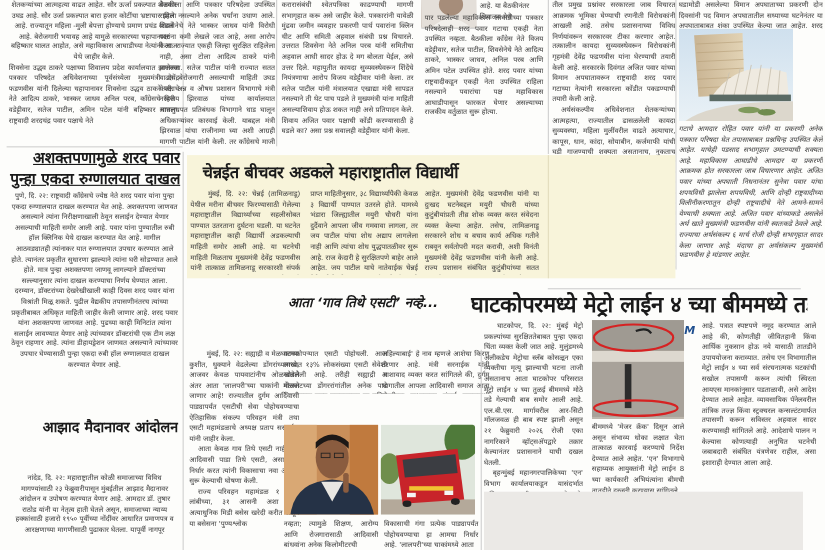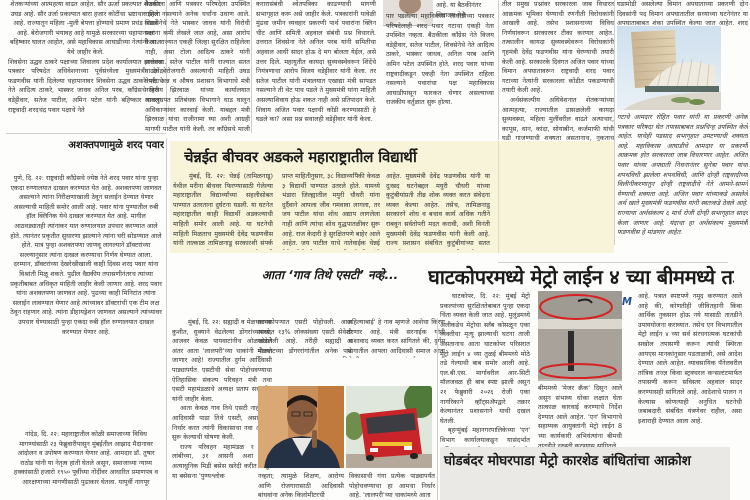--- a/index.html
+++ b/index.html
@@ -97,29 +97,31 @@
     <ellipse cx="64" cy="74" rx="10" ry="3" fill="#7f9a5c"></ellipse>
     <ellipse cx="80" cy="76" rx="8" ry="3" fill="#6f8c4e"></ellipse>
   </svg>
 </div>
 <div class="abs txt" style="left:617px;top:113px;width:131px;height:125px;font-style:italic;">
   <p>गटाचे आमदार रोहित पवार यांनी या प्रकरणी अनेक पत्रकार परिषदा घेत तपासाबाबत प्रश्नचिन्ह उपस्थित केले आहेत. याचेही पडसाद सभागृहात उमटण्याची शक्यता आहे. महाविकास आघाडीचे आमदार या प्रकरणी आक्रमक होत सरकारला जाब विचारणार आहेत. अजित पवार यांच्या अपघाती निधनानंतर सुनेत्रा पवार यांचा शपथविधी झालेला शपथविधी, आणि दोन्ही राष्ट्रवादीच्या विलीनीकरणातून दोन्ही राष्ट्रवादीचे नेते आमने-सामने येण्याची शक्यता आहे. अजित पवार यांच्याकडे असलेले अर्थ खाते मुख्यमंत्री फडणवीस यांनी स्वतःकडे ठेवले आहे. राज्याचा अर्थसंकल्प ६ मार्च रोजी दोन्ही सभागृहात सादर केला जाणार आहे. यंदाचा हा अर्थसंकल्प मुख्यमंत्री फडणवीस हे मांडणार आहेत.</p>
 </div>
 <div class="vr" style="left:614px;top:0;height:245px;"></div>
 
 <div class="hr" style="left:6px;top:133px;width:160px;"></div>
-<div class="abs head right" style="left:6px;top:135px;width:158px;font-size:10px;line-height:19px;">
+<div class="abs head right" style="left:6px;top:135px;width:158px;font-size:14px;line-height:19px;text-decoration:underline;">
   <div>अशक्तपणामुळे शरद पवार</div>
+  <div>पुन्हा एकदा रुग्णालयात दाखल</div>
 </div>
 <div class="abs txt center" style="left:10px;top:174px;width:152px;height:196px;">
   <p>पुणे, दि. २२: राष्ट्रवादी काँग्रेसचे ज्येष्ठ नेते शरद पवार यांना पुन्हा एकदा रुग्णालयात दाखल करण्यात येत आहे. अशक्तपणा जाणवत असल्याने त्यांना निरीक्षणाखाली ठेवून सलाईन देण्यात येणार असल्याची माहिती समोर आली आहे. पवार यांना पुण्यातील रुबी हॉल क्लिनिक येथे दाखल करण्यात येत आहे. मागील आठवड्यातही त्यांनाकर यात रुग्णालयात उपचार करण्यात आले होते. त्यानंतर प्रकृतीत सुधारणा झाल्याने त्यांना घरी सोडण्यात आले होते. मात्र पुन्हा अशक्तपणा जाणवू लागल्याने डॉक्टरांच्या सल्ल्यानुसार त्यांना दाखल करण्याचा निर्णय घेण्यात आला. दरम्यान, डॉक्टरांच्या देखरेखीखाली काही दिवस शरद पवार यांना विश्रांती मिळू शकते. पुढील वैद्यकीय तपासणीनंतरच त्यांच्या प्रकृतीबाबत अधिकृत माहिती जाहीर केली जाणार आहे. शरद पवार यांना अशक्तपणा जाणवत आहे. पुढच्या काही मिनिटांत त्यांना सलाईन लावण्यात येणार आहे त्यांच्यावर डॉक्टरांची एक टीम लक्ष ठेवून राहणार आहे. त्यांना डीहायड्रेशन जाणवत असल्याने त्यांच्यावर उपचार घेण्यासाठी पुन्हा एकदा रुबी हॉल रुग्णालयात दाखल करण्यात येणार आहे.</p>
 </div>
 <div class="vr" style="left:166px;top:138px;height:362px;"></div>
 
 <div class="abs head right" style="left:6px;top:381px;width:156px;font-size:13px;line-height:17px;">
+  <div>आझाद मैदानावर आंदोलन</div>
 </div>
 <div class="abs txt center" style="left:10px;top:430px;width:152px;height:70px;">
   <p>नांदेड, दि. २२: महाराष्ट्रातील कोळी समाजाच्या विविध मागण्यांसाठी २३ फेब्रुवारीपासून मुंबईतील आझाद मैदानावर आंदोलन व उपोषण करण्यात येणार आहे. आमदार डॉ. तुषार राठोड यांनी या नेतृत्व हाती घेतले असून, समाजाच्या न्याय्य हक्कांसाठी हजारो १९५० पूर्वीच्या नोंदींवर आधारित प्रमाणपत्र व आरक्षणाच्या मागणीसाठी पुढाकार घेतला. यापूर्वी नागपूर</p>
 </div>
 
 <div class="abs box-yellow" style="left:170px;top:141px;width:444px;height:112px;"></div>
 <div class="abs head" style="left:184px;top:142px;width:420px;font-size:15px;line-height:30px;letter-spacing:-0.2px;">चेन्नईत बीचवर अडकले महाराष्ट्रातील विद्यार्थी</div>
 <div class="abs txt" style="left:173px;top:172px;width:100px;height:78px;">
   <p style="text-indent:16px;">मुंबई, दि. २२: चेन्नई (तामिळनाडू) येथील मरीना बीचवर फिरण्यासाठी गेलेल्या महाराष्ट्रातील विद्यार्थ्यांच्या सहलीसोबत पाण्यात उतरताना दुर्घटना घडली. या घटनेत महाराष्ट्रातील काही विद्यार्थी अडकल्याची माहिती समोर आली आहे. या घटनेची माहिती मिळताच मुख्यमंत्री देवेंद्र फडणवीस यांनी तात्काळ तामिळनाडू सरकारशी संपर्क साधला असून ते मदत व बचाव कार्यास गती देत तेथील संपर्कात असून तामिळनाडू शासनाकडून</p>
 </div>
@@ -207,17 +209,16 @@
 
 <div class="abs txt" style="left:538px;top:384px;width:84px;height:66px;">
   <p>बीममध्ये 'मेजर क्रॅक' दिसून आले असून संभाव्य धोका लक्षात घेता तात्काळ कारवाई करण्याचे निर्देश देण्यात आले आहेत. 'एन' विभागाचे सहाय्यक आयुक्तांनी मेट्रो लाईन 8 च्या कार्यकारी अभियंत्यांना बीमची तातडीने दुरुस्ती करण्यास सांगितले</p>
 </div>
 <div class="abs txt" style="left:638px;top:292px;width:104px;height:158px;">
   <p>आहे. पत्रात स्पष्टपणे नमूद करण्यात आले आहे की, कोणतीही जीवितहानी किंवा आर्थिक नुकसान होऊ नये यासाठी तातडीने उपाययोजना कराव्यात. तसेच एन विभागातील मेट्रो लाईन ४ च्या सर्व संरचनात्मक घटकांची सखोल तपासणी करून त्यांची स्थिरता आयएस मानकांनुसार पडताळावी, असे आदेश देण्यात आले आहेत. व्यावसायिक पॅनेलवरील तांत्रिक तज्ज्ञ किंवा स्ट्रक्चरल कन्सल्टंटमार्फत तपासणी करून सविस्तर अहवाल सादर करण्यासही सांगितले आहे. आदेशाचे पालन न केल्यास कोणत्याही अनुचित घटनेची जबाबदारी संबंधित यंत्रणेवर राहील, असा इशाराही देण्यात आला आहे.</p>
 </div>
 
 <div class="abs box-grey" style="left:440px;top:447px;width:290px;height:53px;"></div>
 <div class="abs head right" style="left:440px;top:452px;width:286px;font-size:12.5px;line-height:17px;">
-  <div style="text-align:left;padding-left:4px;font-size:13.5px;">घोडबंदर मोघरपाडा मेट्रो कारशेड बांधितांचा आक्रोश</div>
 </div>
 <div class="abs txt" style="left:448px;top:512px;width:280px;height:12px;">
   <p>ठाणे, दि. २२: ठाणे शहरातील वाहतूक कोंडी कमी करण्यासाठी ठाणे शहरात मेट्रोचे जाळे उभारण्याचे प्रयत्न</p>
 </div>
 
 </body></html>

